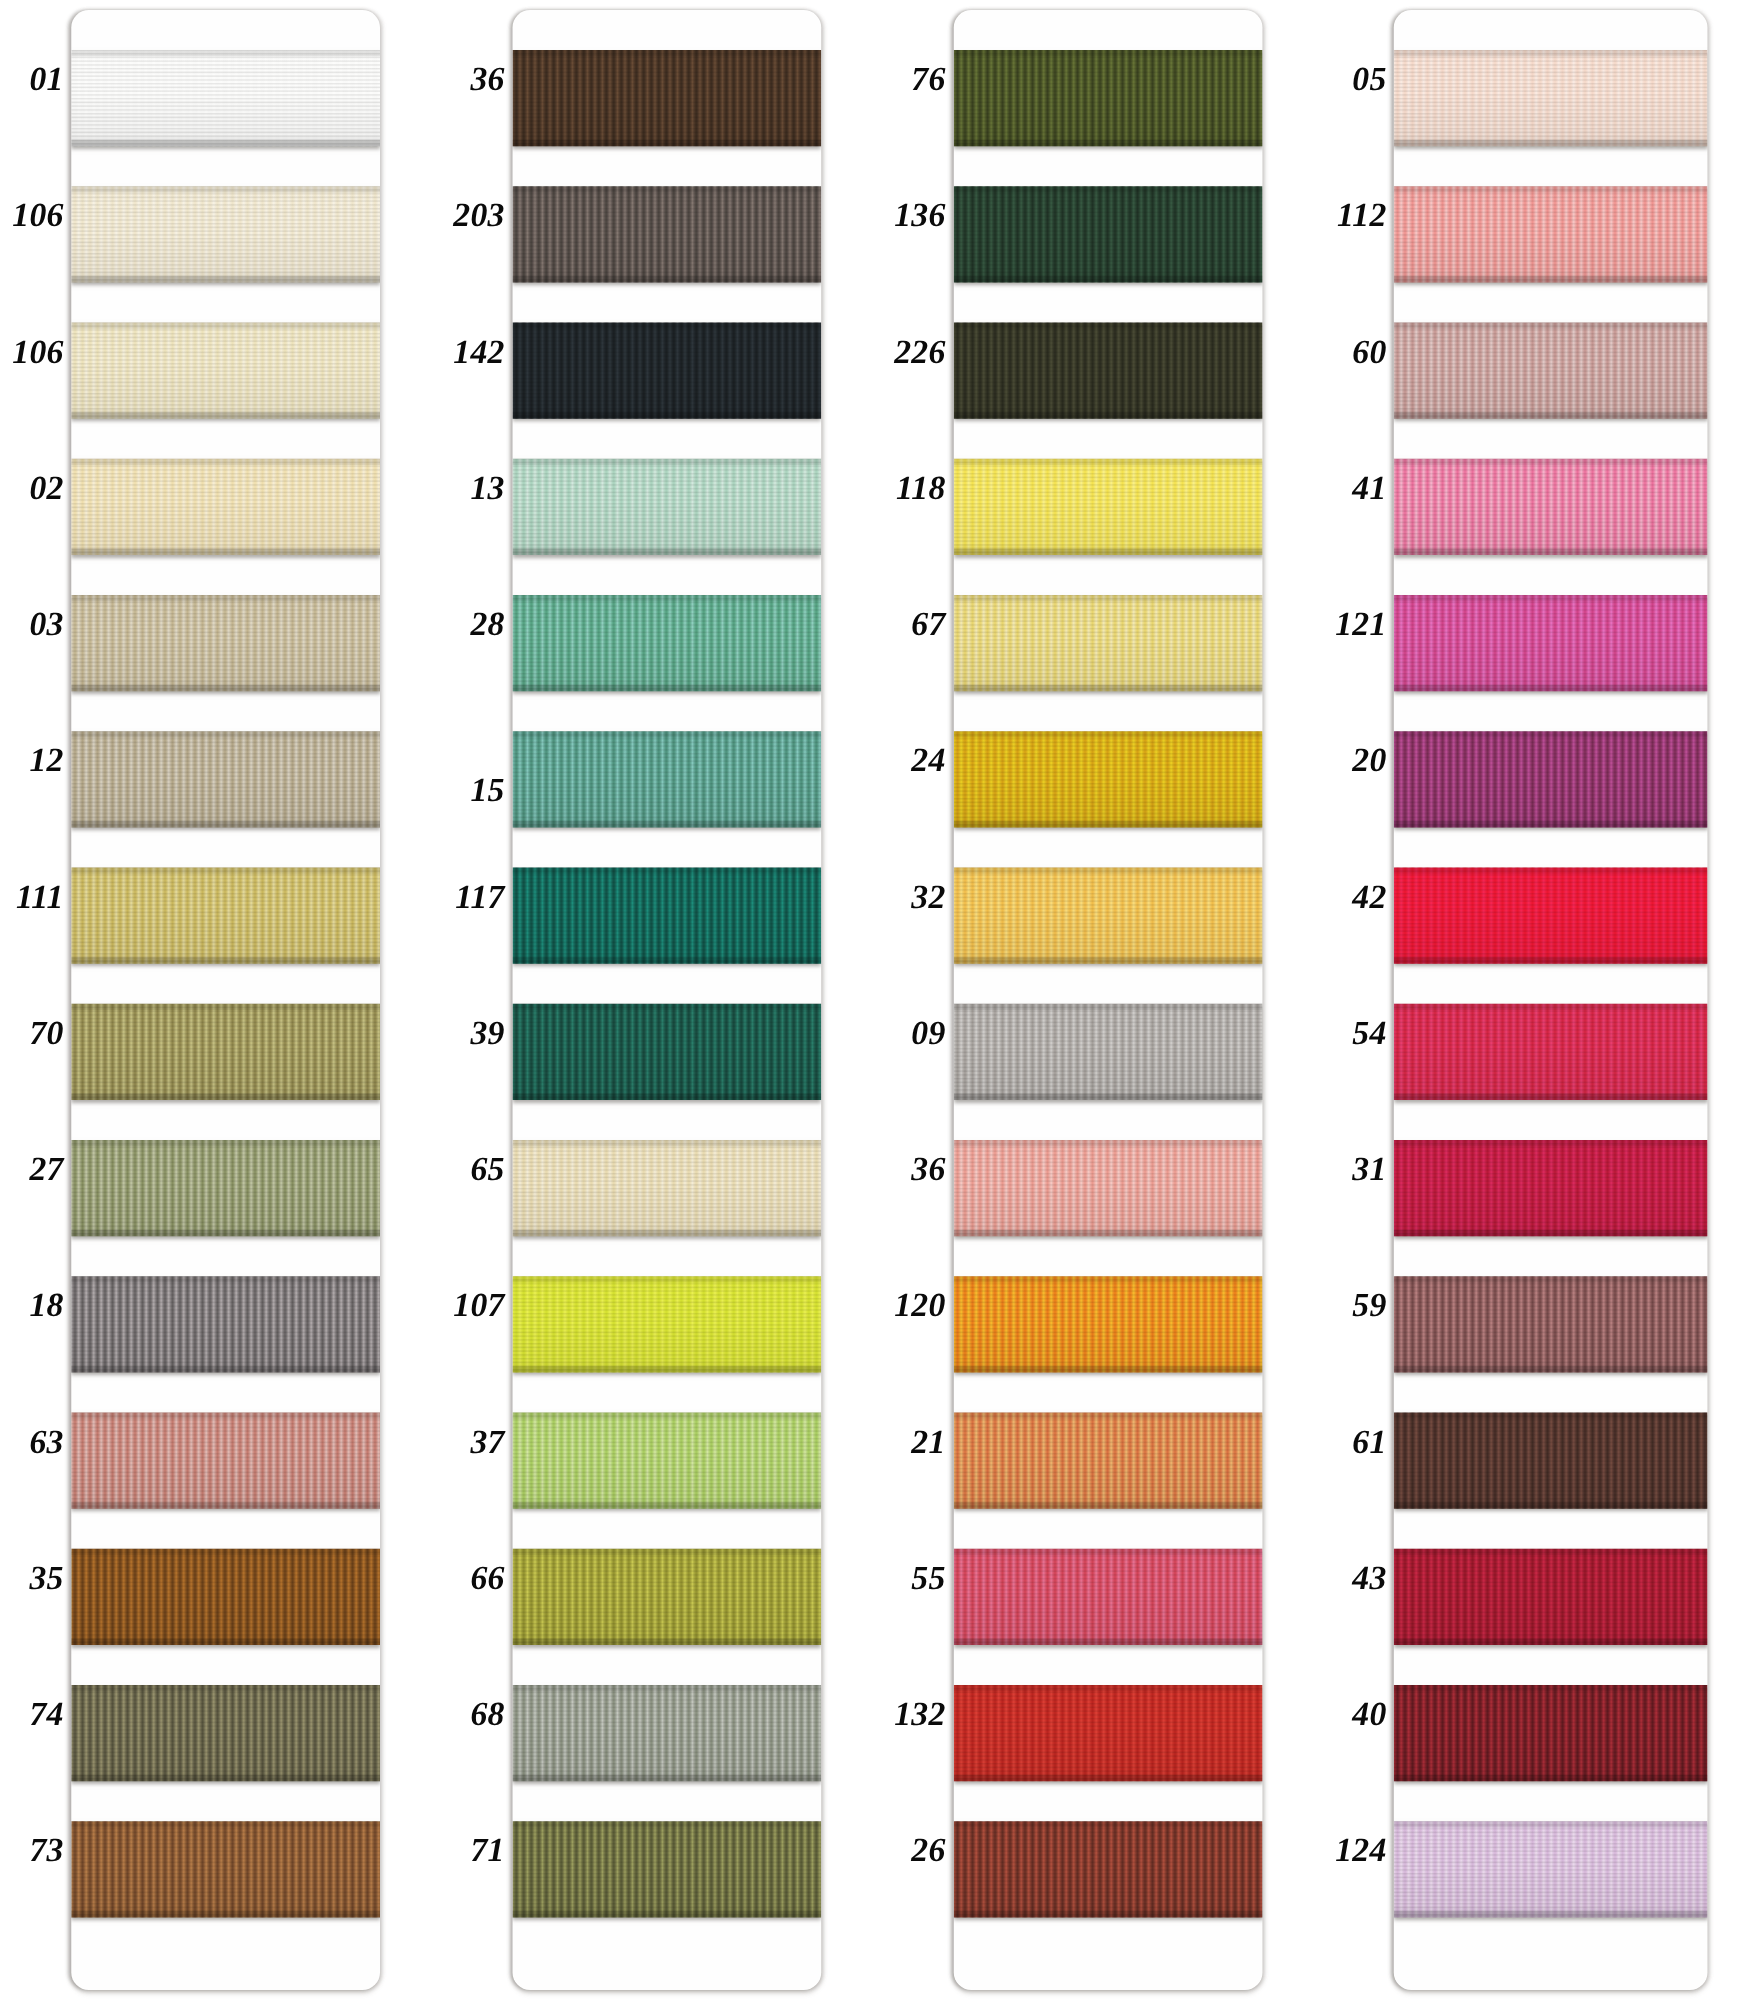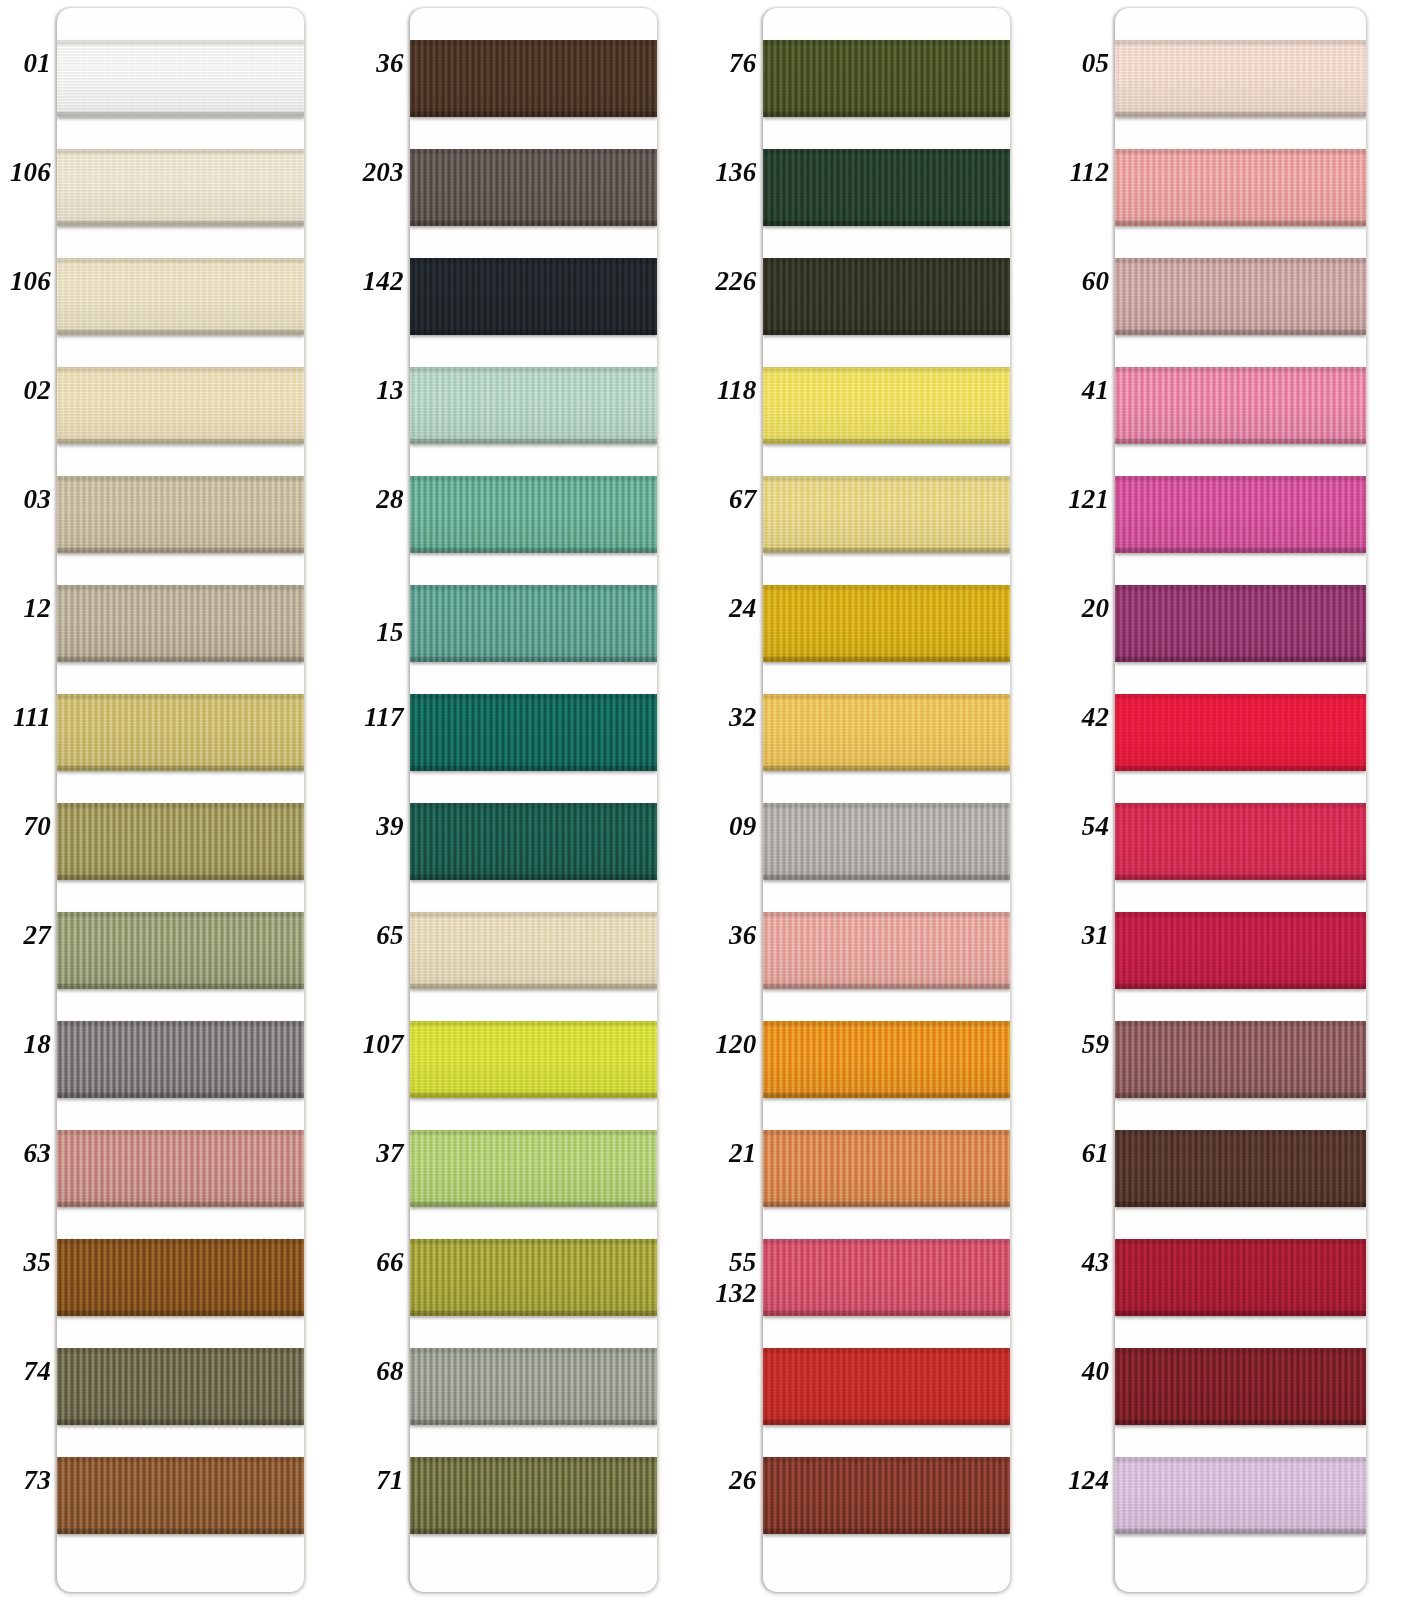--- a/index.html
+++ b/index.html
@@ -357,21 +357,21 @@
         <div class="swatch-number" style="top: 268px;">226</div>
         <div class="swatch-number" style="top: 377px;">118</div>
         <div class="swatch-number" style="top: 486px;">67</div>
         <div class="swatch-number" style="top: 595px;">24</div>
         <div class="swatch-number" style="top: 704px;">32</div>
         <div class="swatch-number" style="top: 813px;">09</div>
         <div class="swatch-number" style="top: 922px;">36</div>
         <div class="swatch-number" style="top: 1031px;">120</div>
         <div class="swatch-number" style="top: 1140px;">21</div>
         <div class="swatch-number" style="top: 1249px;">55</div>
-        <div class="swatch-number" style="top: 1280px;">132</div>
+        <div class="swatch-number" style="top: 1358px;">132</div>
         <div class="swatch-number" style="top: 1467px;">26</div>
       </div>
       <div class="card-wrap">
         <div class="card">
           <div class="rows">
             <div class="row" style="top: 18px;">
               <div class="ribbon" style="background: rgb(74, 84, 39);">
                 <div class="edge-top"></div>
                 <div class="edge-bot"></div>
               </div>

